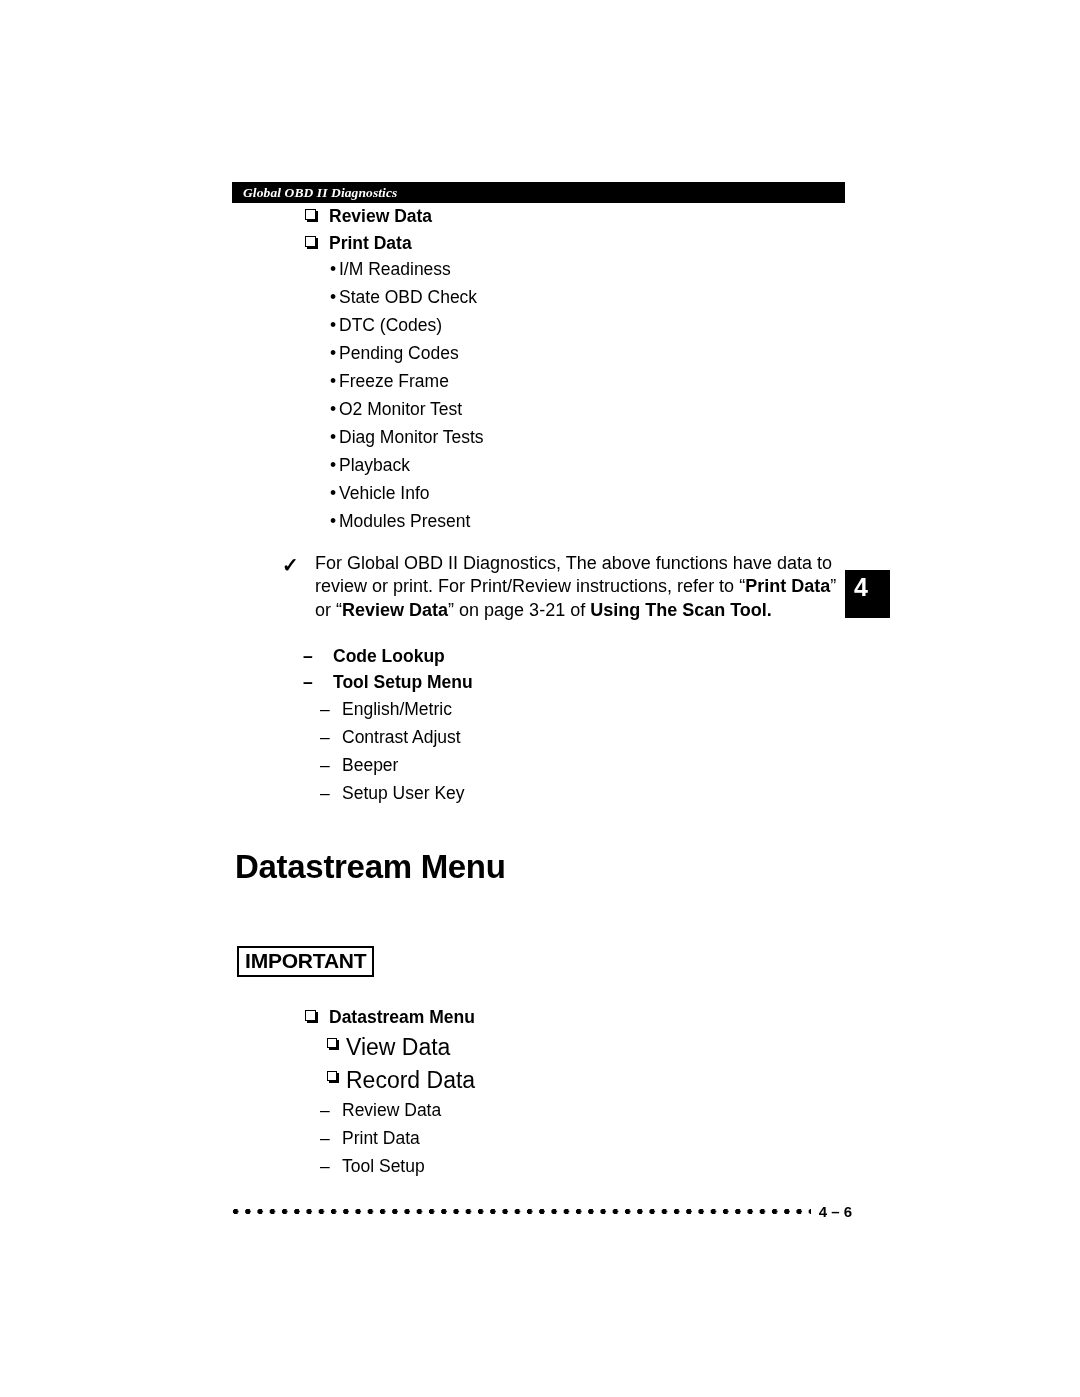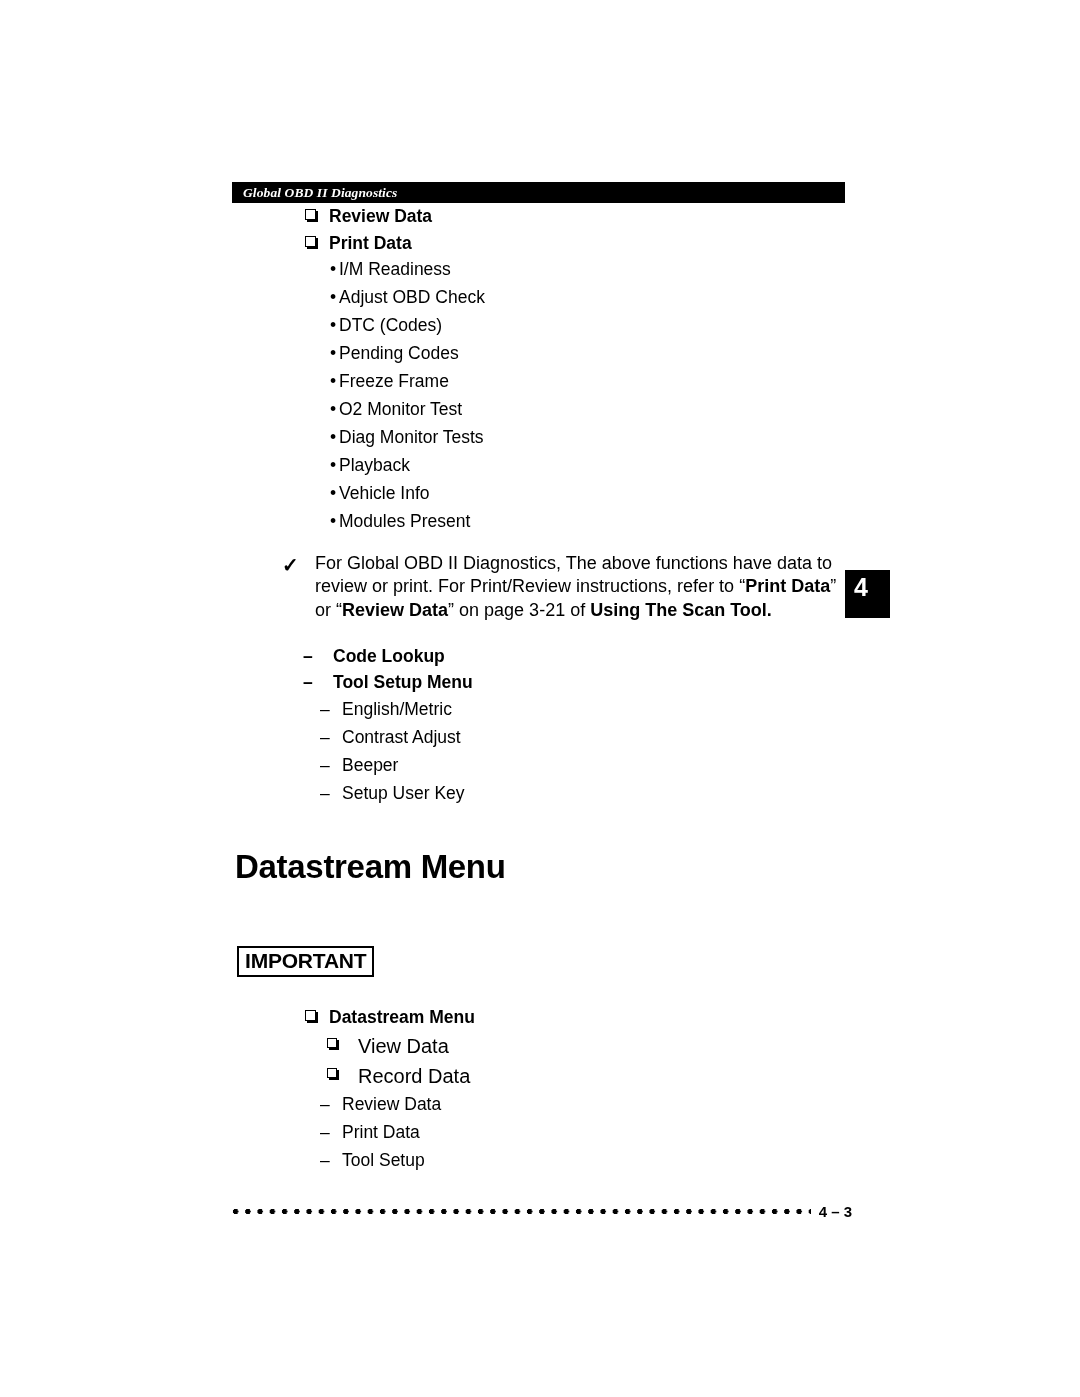--- a/index.html
+++ b/index.html
@@ -197,22 +197,22 @@
   .lvl-dash .label {
     font-size: 17.5px;
   }
 
   
   .lvl-check-sub {
     margin-left: 95px;
     margin-bottom: 10px;
   }
   .lvl-check-sub .label {
-    font-size: 20px;
-    margin-left: 19px;
+    font-size: 23px;
+    margin-left: 7px;
   }
 
   
   .section-heading {
     margin-top: 48px;
     margin-left: 3px;
     font-size: 33px;
     font-weight: bold;
     letter-spacing: -0.3px;
     line-height: 1;
@@ -294,21 +294,21 @@
       <span class="marker"><span class="cbox"></span></span>
       <span class="label">Print Data</span>
     </div>
 
     <div class="row lvl-bullet">
       <span class="marker">•</span>
       <span class="label">I/M Readiness</span>
     </div>
     <div class="row lvl-bullet">
       <span class="marker">•</span>
-      <span class="label">Adjust OBD Check</span>
+      <span class="label">State OBD Check</span>
     </div>
     <div class="row lvl-bullet">
       <span class="marker">•</span>
       <span class="label">DTC (Codes)</span>
     </div>
     <div class="row lvl-bullet">
       <span class="marker">•</span>
       <span class="label">Pending Codes</span>
     </div>
     <div class="row lvl-bullet">
@@ -395,16 +395,16 @@
     </div>
     <div class="row lvl-dash">
       <span class="marker">–</span>
       <span class="label">Tool Setup</span>
     </div>
 
   </div>
 
   <div class="footer">
     <span class="footer-dots"></span>
-    <span class="footer-page">4 – 3</span>
+    <span class="footer-page">4 – 6</span>
   </div>
 
 </div>
 
 </body></html>

